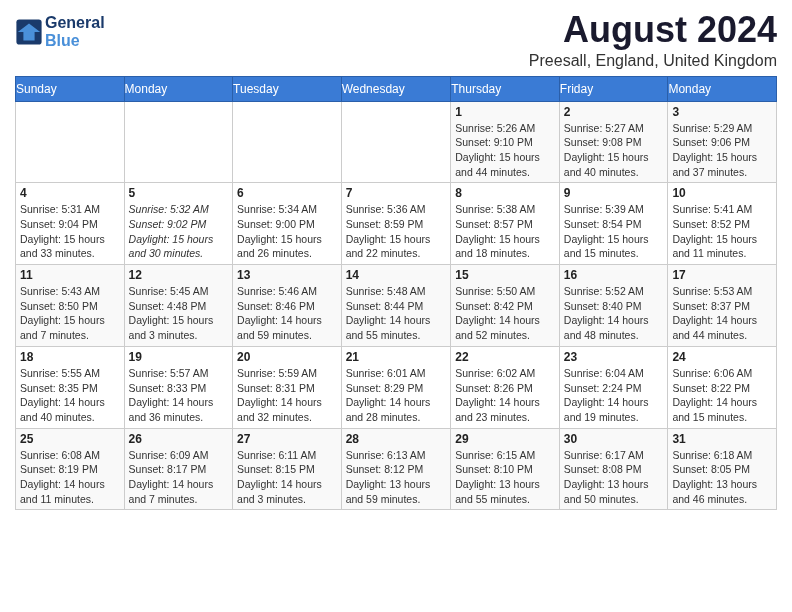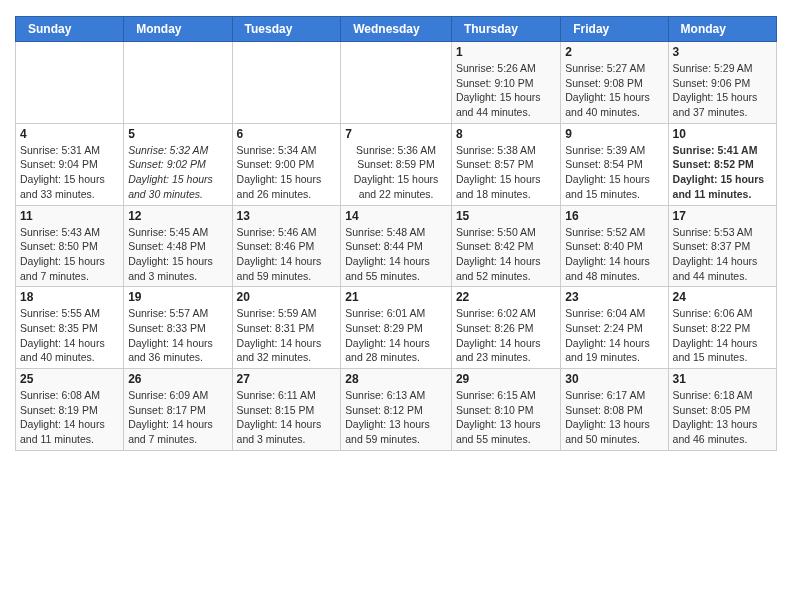--- a/index.html
+++ b/index.html
@@ -41,24 +41,24 @@
       margin-top: 2px;
     }
     .calendar-table {
       width: 100%;
       border-collapse: collapse;
       font-size: 11px;
     }
     .calendar-table thead th {
       background-color: #3a7bd5;
       color: #fff;
-      padding: 5px 12px;
+      padding: 5px 0;
       text-align: left;
       font-size: 12px;
-      font-weight: bold;
+      font-weight: normal;
       border: 1px solid #2a5faa;
     }
     .calendar-table tbody td {
       border: 1px solid #ccc;
       vertical-align: top;
       padding: 3px 4px;
       width: 113px;
       height: 80px;
       background: #fff;
     }
@@ -81,20 +81,34 @@
       line-height: 1.4;
     }
     .empty-cell {
       background: #fff !important;
     }
   </style>
 </head>
 <body>
 
 <div class="header-area">
+  <div class="logo">
+    <svg class="logo-icon" viewBox="0 0 40 40">
+      <rect x="2" y="2" width="36" height="36" rx="4" fill="#1a3a6b"></rect>
+      <polygon points="20,8 36,20 28,20 28,32 12,32 12,20 4,20" fill="#4a90d9"></polygon>
+    </svg>
+    <div>
+      <div style="font-size:16px;font-weight:bold;color:#1a3a6b;line-height:1.1;">General</div>
+      <div style="font-size:16px;font-weight:bold;color:#4a90d9;line-height:1.1;">Blue</div>
+    </div>
+  </div>
+  <div class="title-area">
+    <div class="main-title">August 2024</div>
+    <div class="subtitle">Preesall, England, United Kingdom</div>
+  </div>
 </div>
 
 <table class="calendar-table">
   <thead>
     <tr id="header-row">
         <th>Sunday</th>
         <th>Monday</th>
         <th>Tuesday</th>
         <th>Wednesday</th>
         <th>Thursday</th>
@@ -147,42 +161,42 @@
         </td>
         <td>
           <span class="day-number">6</span>
           <div class="day-info" style="white-space: pre-line;">Sunrise: 5:34 AM
 Sunset: 9:00 PM
 Daylight: 15 hours
 and 26 minutes.</div>
         </td>
         <td>
           <span class="day-number">7</span>
-          <div class="day-info" style="white-space: pre-line; text-align: center;">Sunrise: 5:36 AM
+          <div class="day-info" style="white-space: pre-line;">Sunrise: 5:36 AM
 Sunset: 8:59 PM
 Daylight: 15 hours
 and 22 minutes.</div>
         </td>
         <td>
           <span class="day-number">8</span>
           <div class="day-info" style="white-space: pre-line;">Sunrise: 5:38 AM
 Sunset: 8:57 PM
 Daylight: 15 hours
 and 18 minutes.</div>
         </td>
         <td>
           <span class="day-number">9</span>
           <div class="day-info" style="white-space: pre-line;">Sunrise: 5:39 AM
 Sunset: 8:54 PM
 Daylight: 15 hours
 and 15 minutes.</div>
         </td>
         <td>
           <span class="day-number">10</span>
-          <div class="day-info" style="white-space: pre-line; font-weight: bold;">Sunrise: 5:41 AM
+          <div class="day-info" style="white-space: pre-line;">Sunrise: 5:41 AM
 Sunset: 8:52 PM
 Daylight: 15 hours
 and 11 minutes.</div>
         </td>
       </tr>
       <tr>
         <td>
           <span class="day-number">11</span>
           <div class="day-info" style="white-space: pre-line;">Sunrise: 5:43 AM
 Sunset: 8:50 PM

